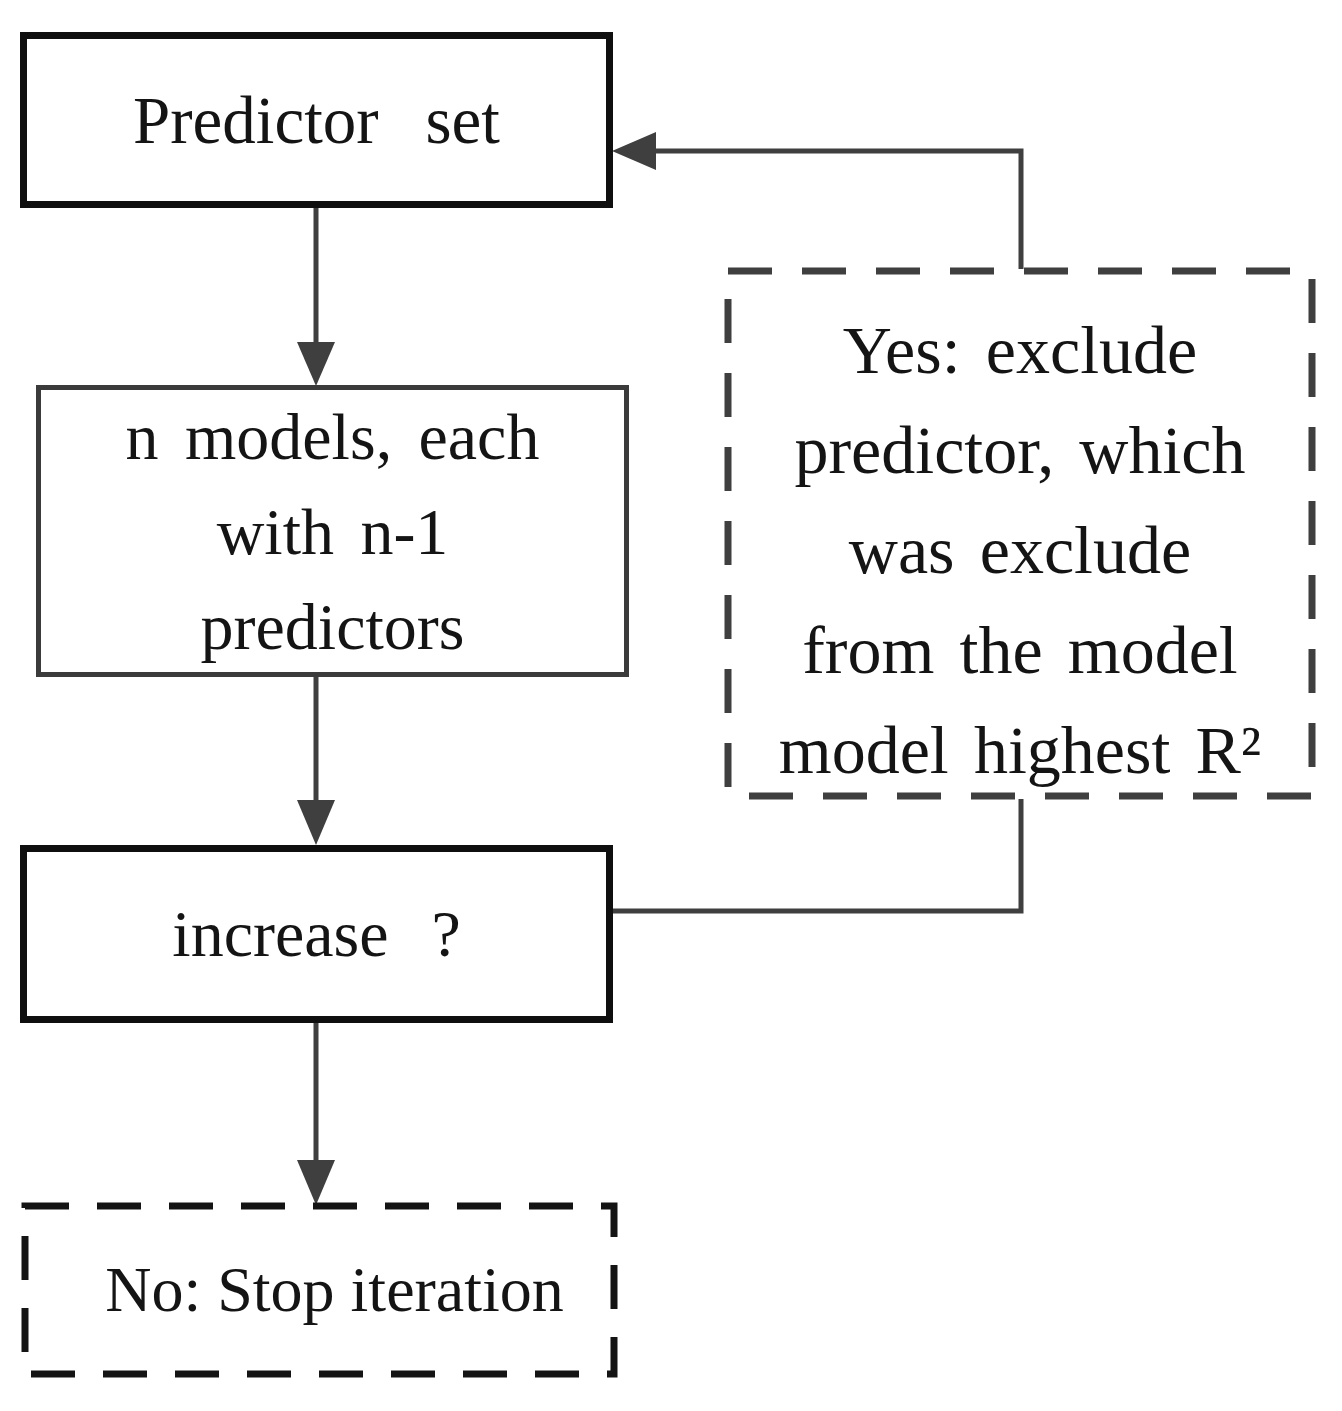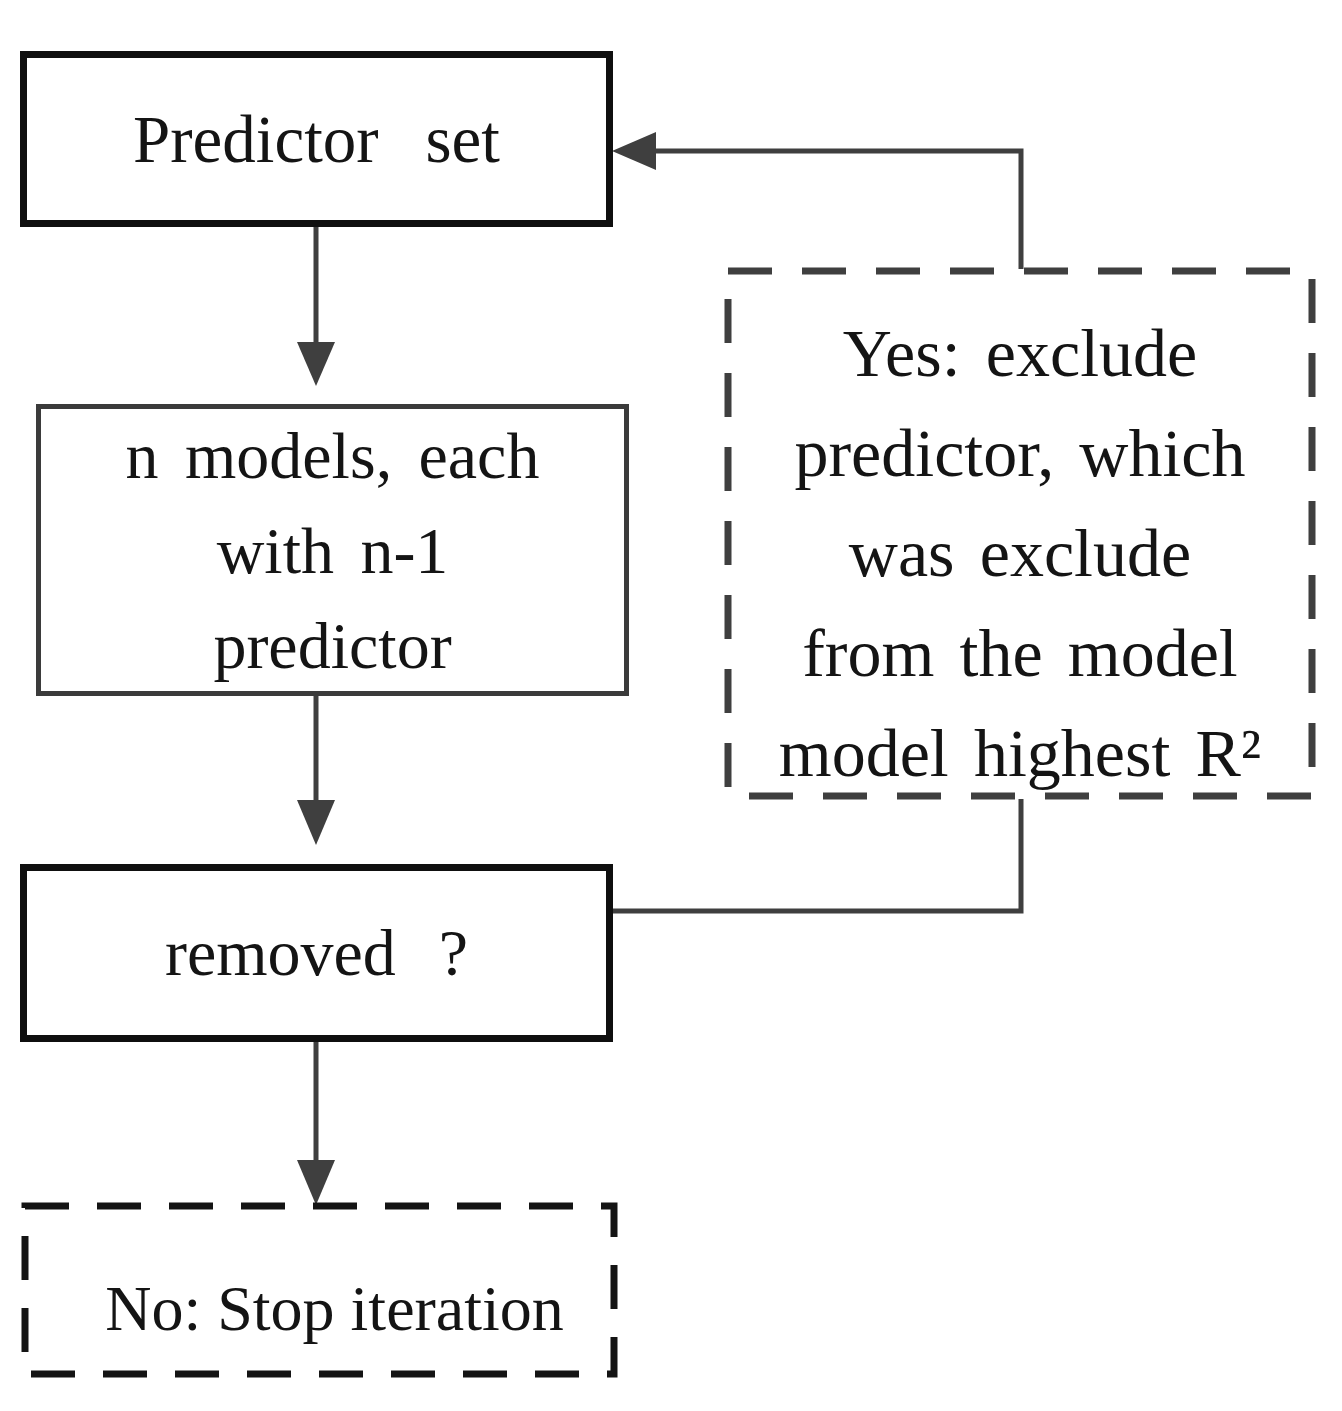--- a/index.html
+++ b/index.html
@@ -23,21 +23,20 @@
   }
   .node {
     position: absolute;
     box-sizing: border-box;
     display: flex;
     flex-direction: column;
     align-items: center;
     justify-content: center;
     text-align: left;
     background: #ffffff;
-    margin-top: 19px;
   }
   .node .ln {
     display: block;
     white-space: nowrap;
   }
   .solid-thick { border: 7px solid #0f0f0f; }
   .solid-thin  { border: 5px solid #3b3b3b; }
   .dashed-node { background: transparent; border: none; }
 
   #predictor-set {
@@ -50,21 +49,21 @@
   }
   #mean-r2 {
     left: 20px; top: 845px; width: 593px; height: 178px;
     font-size: 66px; line-height: 86px; word-spacing: 0.4em;
   }
   #stop-iteration {
     left: 40px; top: 1206px; width: 589px; height: 168px;
     font-size: 64px;
   }
   #yes-exclude {
-    left: 740px; top: 283px; width: 560px; height: 501px;
+    left: 740px; top: 299px; width: 560px; height: 501px;
     font-size: 68px; line-height: 100px; word-spacing: 0.12em;
   }
 </style>
 </head>
 <body>
 
 <div class="stage">
 
   <svg class="wires" width="1342" height="1411" viewBox="0 0 1342 1411" aria-hidden="true">
     <g stroke="#3f3f3f" stroke-width="5" fill="none">
@@ -84,25 +83,25 @@
     <rect x="25" y="1206" width="589" height="168" fill="none" stroke="#141414" stroke-width="7" stroke-dasharray="44 28"></rect>
   </svg>
 
   <div class="node solid-thick" id="predictor-set">
     <span class="ln">Predictor set</span>
   </div>
 
   <div class="node solid-thin" id="n-models">
     <span class="ln">n models, each</span>
     <span class="ln">with n-1</span>
-    <span class="ln">predictor</span>
+    <span class="ln">predictors</span>
   </div>
 
   <div class="node solid-thick" id="mean-r2">
-    <span class="ln">removed ?</span>
+    <span class="ln">increase ?</span>
   </div>
 
   <div class="node dashed-node" id="stop-iteration">
     <span class="ln">No: Stop iteration</span>
   </div>
 
   <div class="node dashed-node" id="yes-exclude">
     <span class="ln">Yes: exclude</span>
     <span class="ln">predictor, which</span>
     <span class="ln">was exclude</span>

